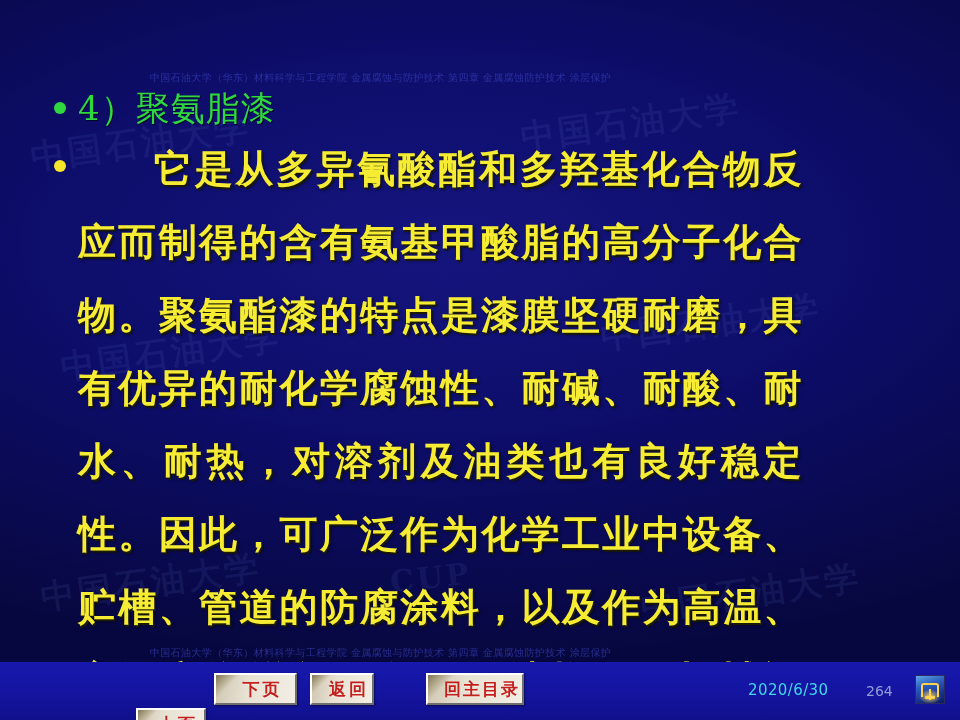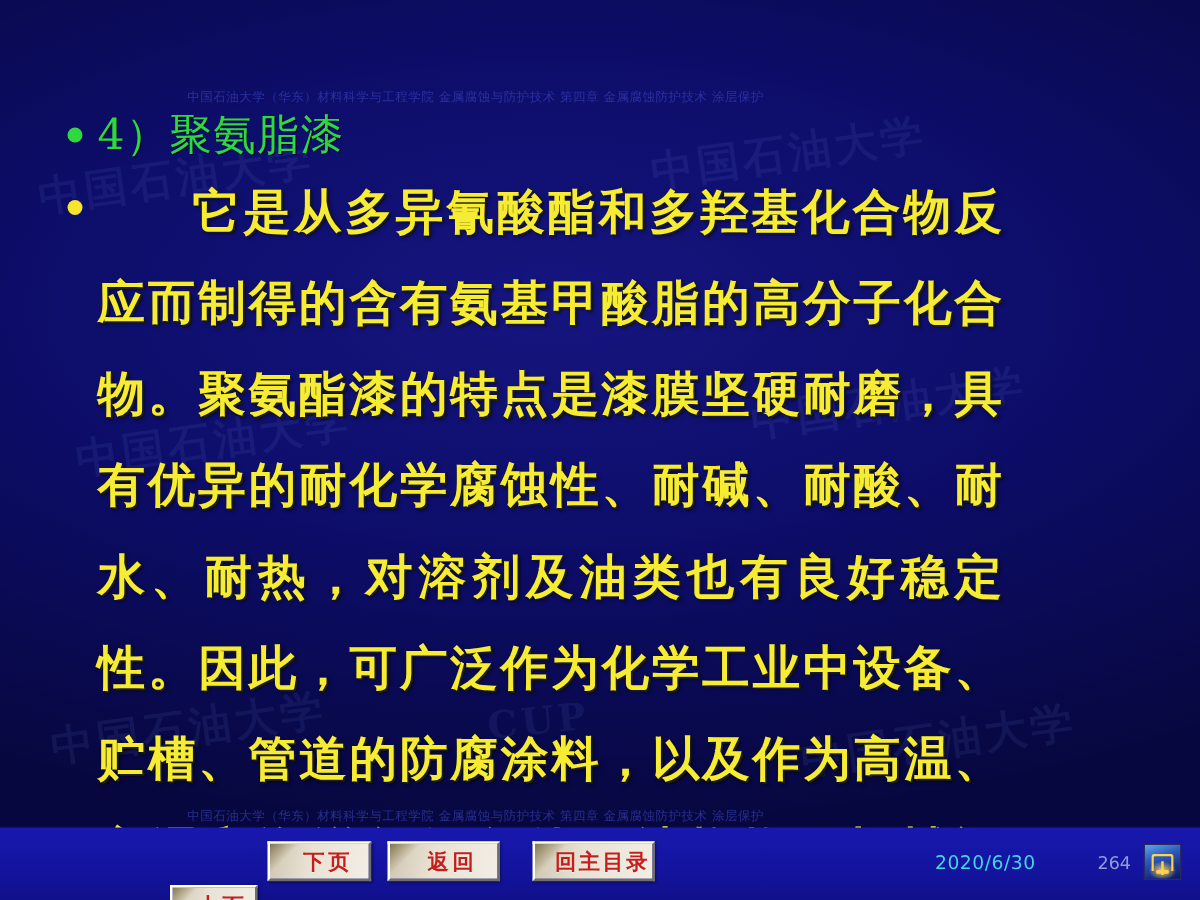--- a/index.html
+++ b/index.html
@@ -187,37 +187,36 @@
     font-size:17px;
     font-weight:700;
     color:#c41f1c;
     letter-spacing:3px;
     padding-left:14px;
     text-shadow:0 1px 0 rgba(255,255,255,0.45);
     white-space:nowrap;
   }
   #btn-prev { left:136px; width:70px;margin-top:35px; }
   #btn-next { left:214px; width:83px; }
-  #btn-back { left:310px; width:90px; }
+  #btn-back { left:310px; width:64px; }
   #btn-home { left:426px; width:98px; }
   #btn-home span { letter-spacing:2px; }
 
   #footer-date {
     position:absolute; left:748px; top:19px;
     font-family:"DejaVu Sans","Liberation Sans",sans-serif;
     font-size:15px;
     color:#3fd8e8;
     letter-spacing:0.4px;
   }
   #footer-page {
     position:absolute; left:866px; top:21px;
     font-family:"DejaVu Sans","Liberation Sans",sans-serif;
     font-size:14px;
     color:#8e9ed6;
-    margin-left:12px;
   }
   #footer-icon {
     position:absolute; left:915px; top:13px;
     width:30px; height:29px;
     border:1px solid #2b2b60;
     background:
       radial-gradient(ellipse 18px 12px at 50% 76%, rgba(255,215,90,0.95) 0%, rgba(255,200,40,0.0) 62%),
       linear-gradient(160deg,#5ea8e8 0%,#2f5fc0 34%,#16308a 72%,#0c1a5e 100%);
     overflow:hidden;
   }

